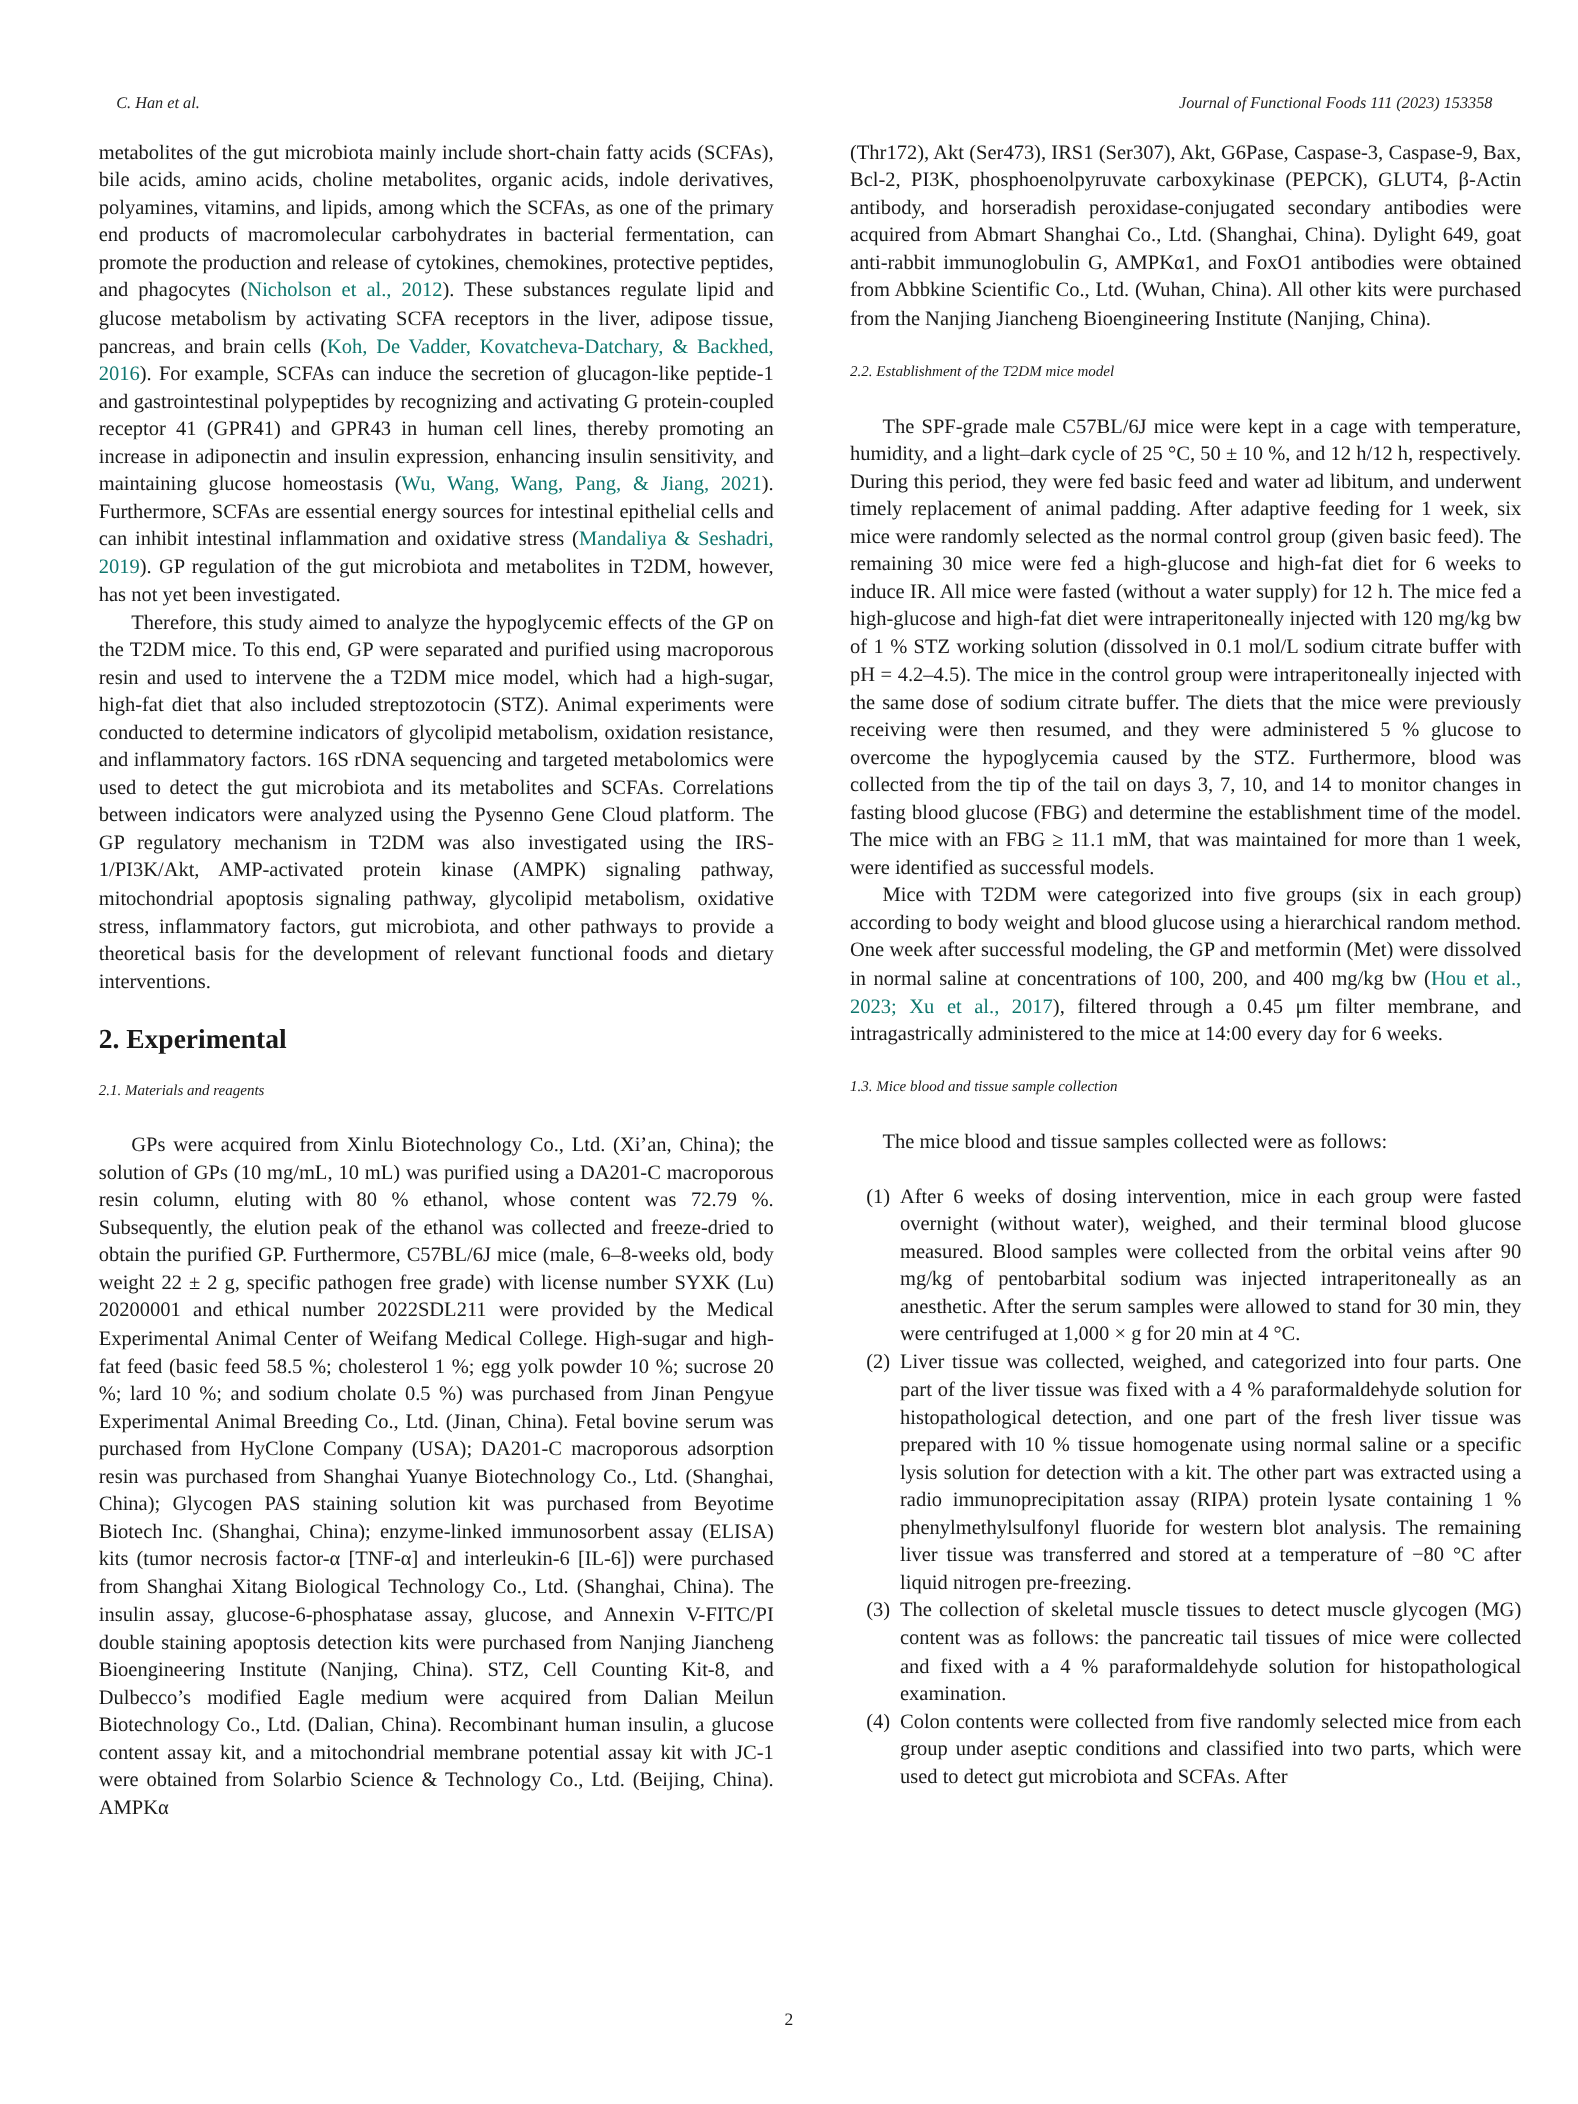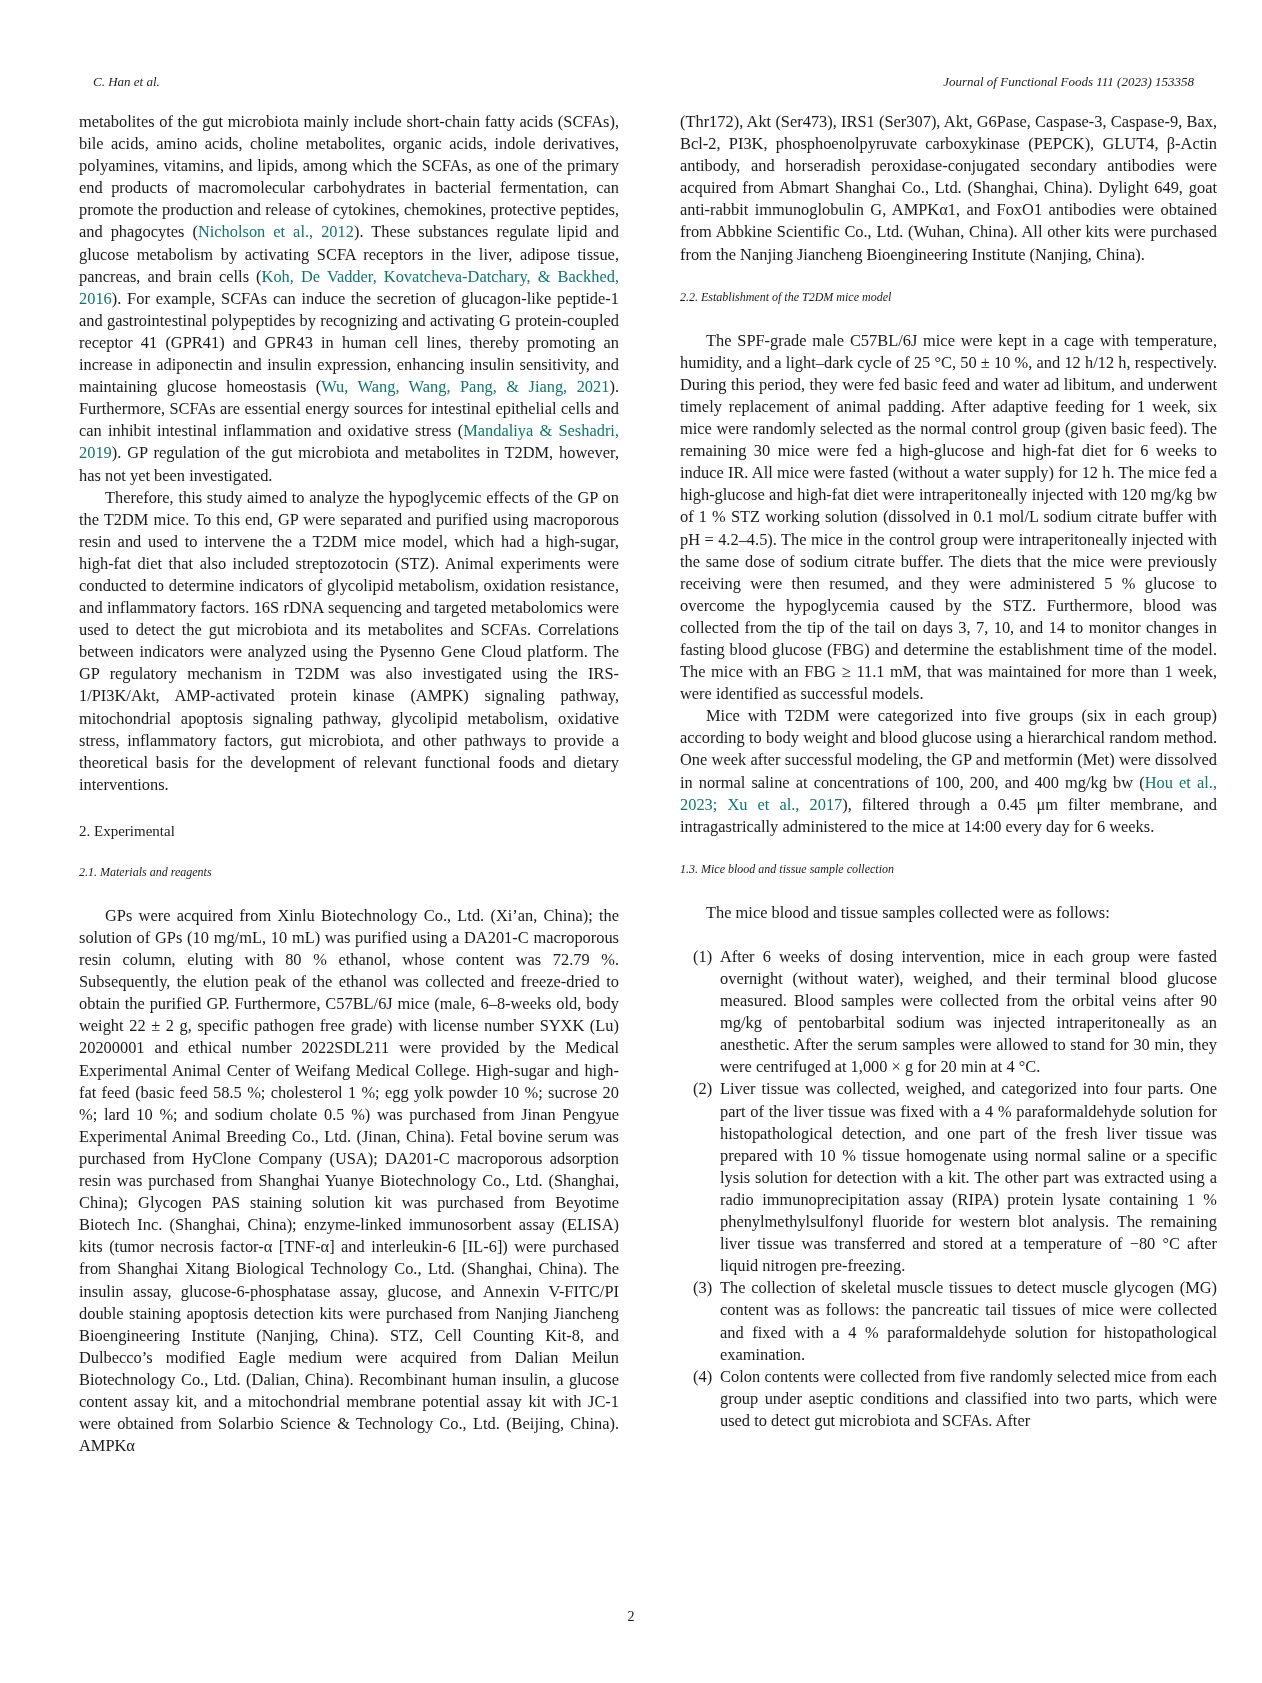--- a/index.html
+++ b/index.html
@@ -18,21 +18,21 @@
     position: absolute; top: 111px; width: 540px;
     font-size: 16.4px; line-height: 22.1px; text-align: justify;
     hyphens: auto;
   }
   .col-left { left: 79px; }
   .col-right { left: 652px; width: 537px; margin-left: 28px; }
   p { margin: 0; }
   p.indent { text-indent: 26px; }
   .cite { color: #0f766e; }
   h2.section {
-    font-weight: normal; font-size: 15px; margin: 24px 0 12px 0; line-height: 22px;
+    font-weight: bold; font-size: 22px; margin: 24px 0 12px 0; line-height: 22px;
   }
   h3.subsection {
     font-style: italic; font-weight: normal; font-size: 12px; margin: 19px 0 22px 0; line-height: 22px;
   }
   .col-right h3.subsection { margin-top: 20px; }
   ol.items { list-style: none; margin: 22px 0 0 0; padding: 0; }
   ol.items li { position: relative; padding-left: 40px; margin-left: 0; }
   ol.items li .num { position: absolute; left: 13px; top: 0; }
   .lead { margin-top: 0; text-indent: 26px; }
   .page-number {

